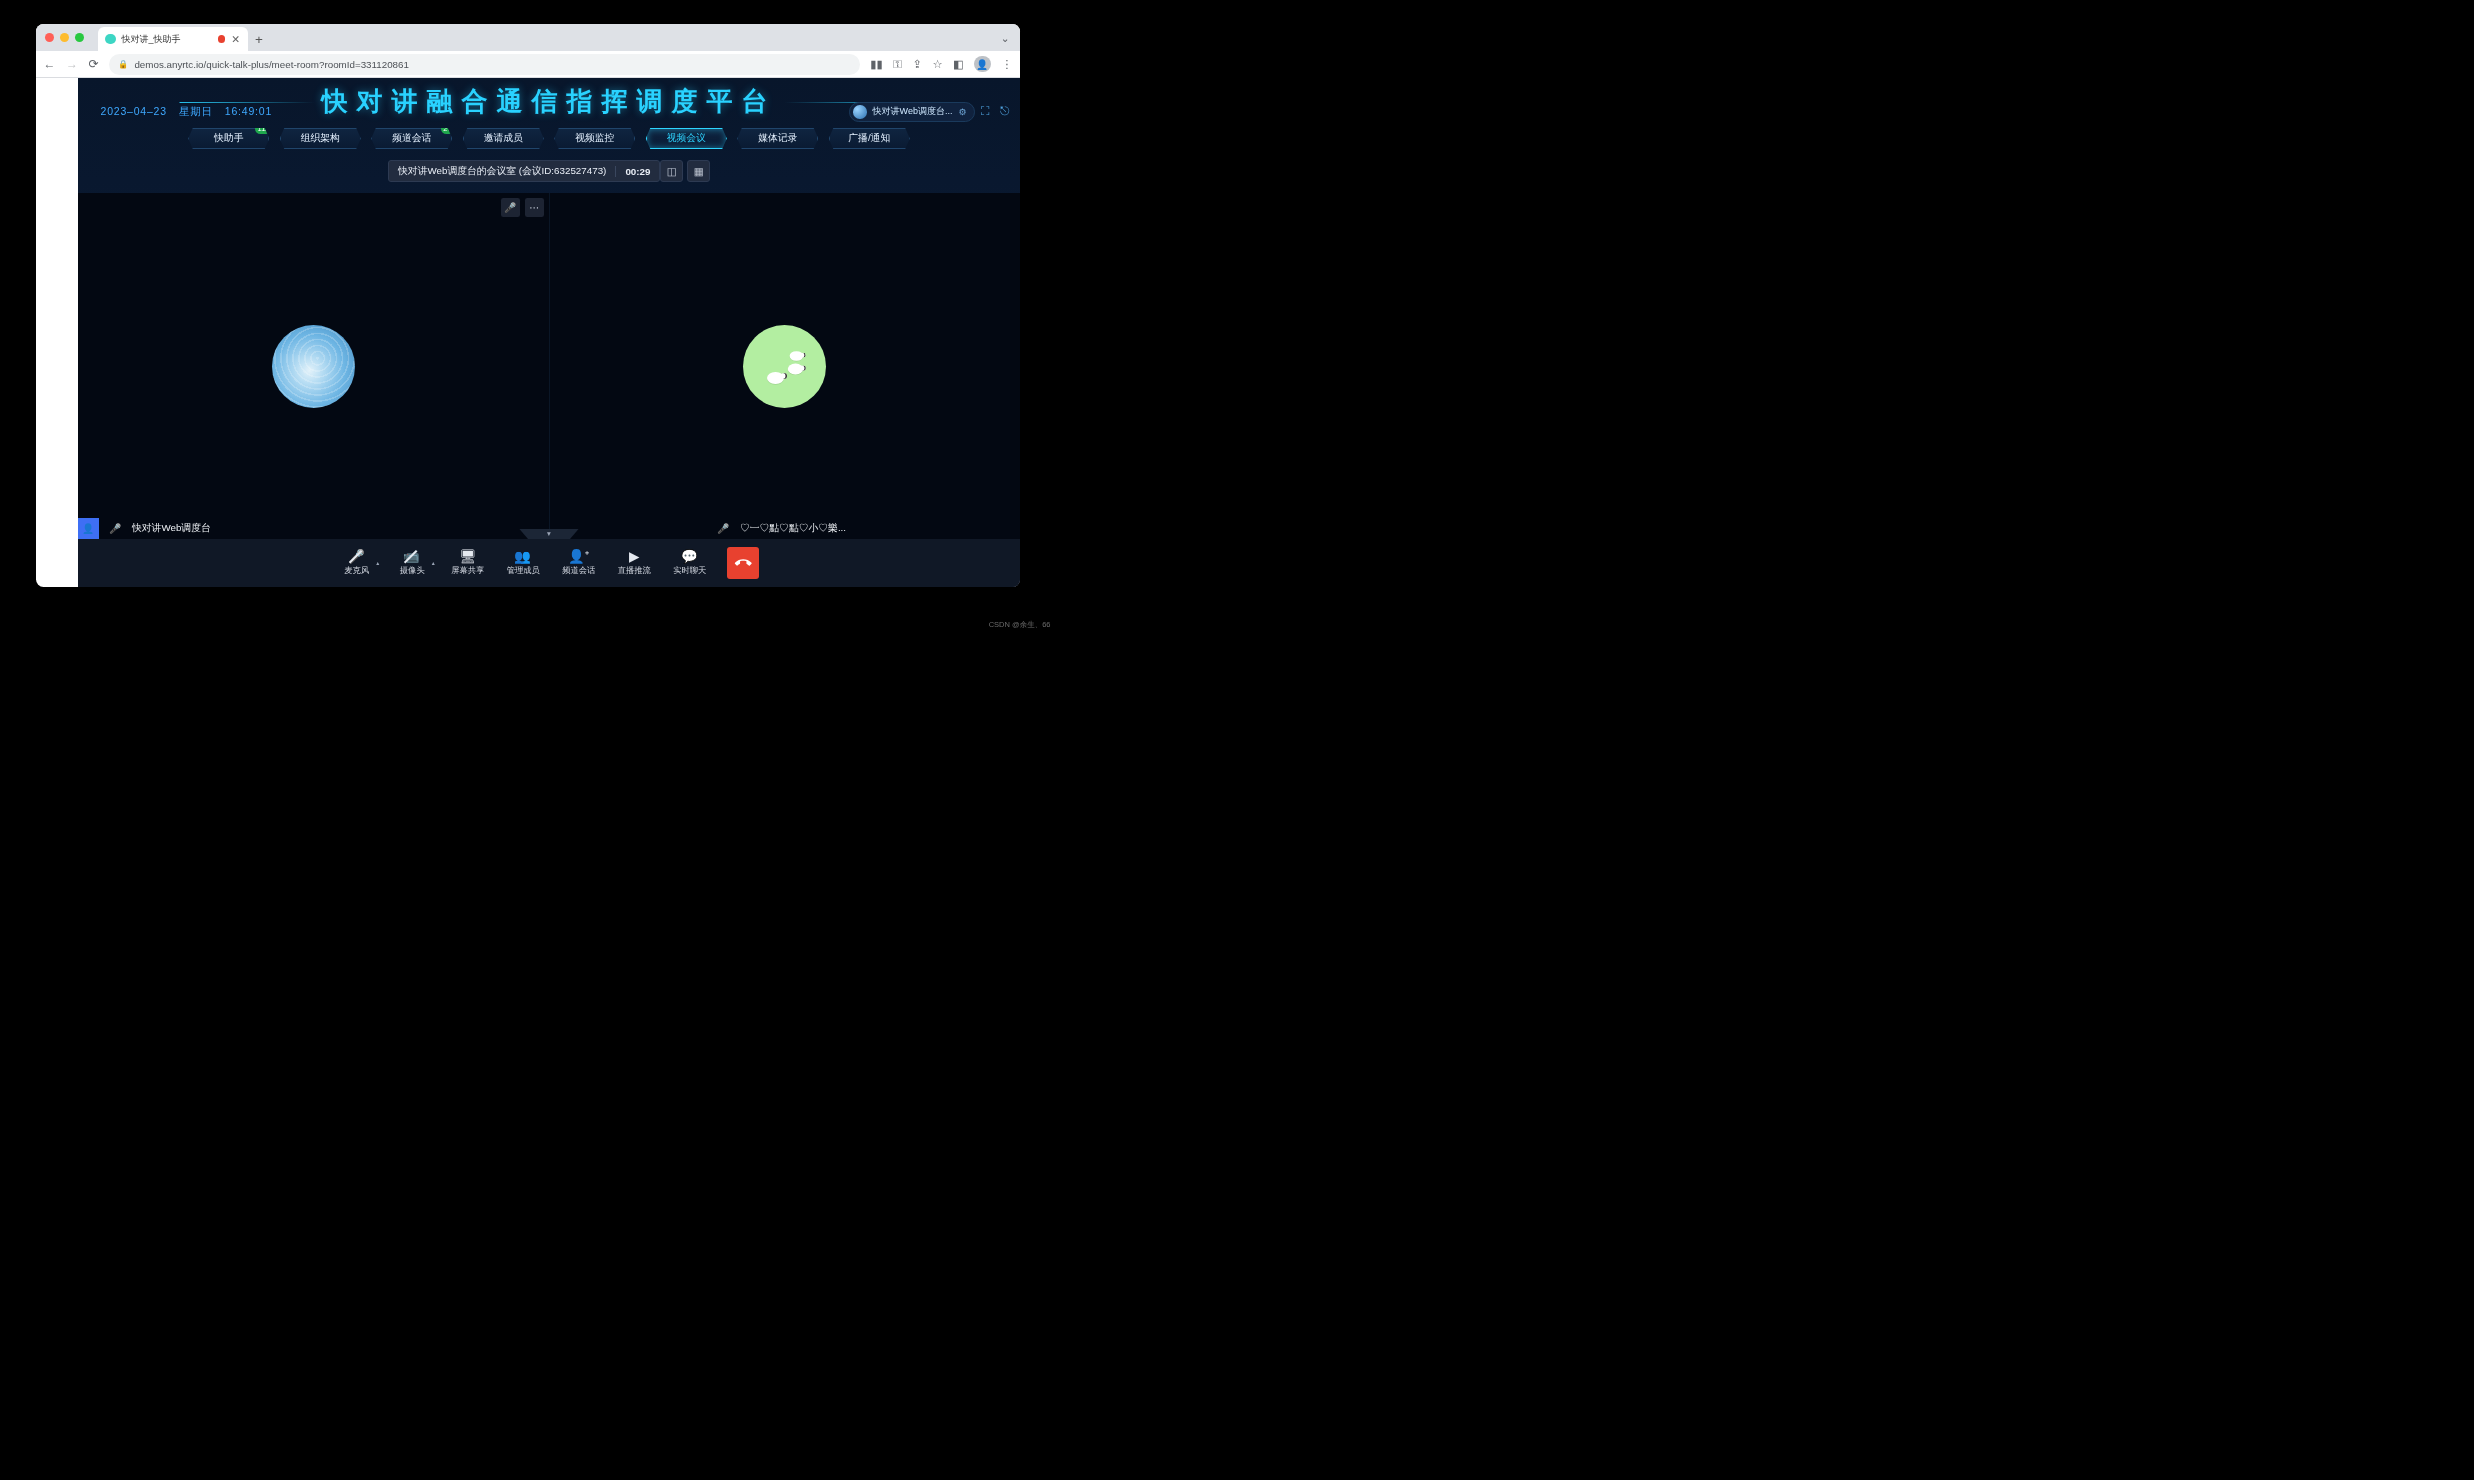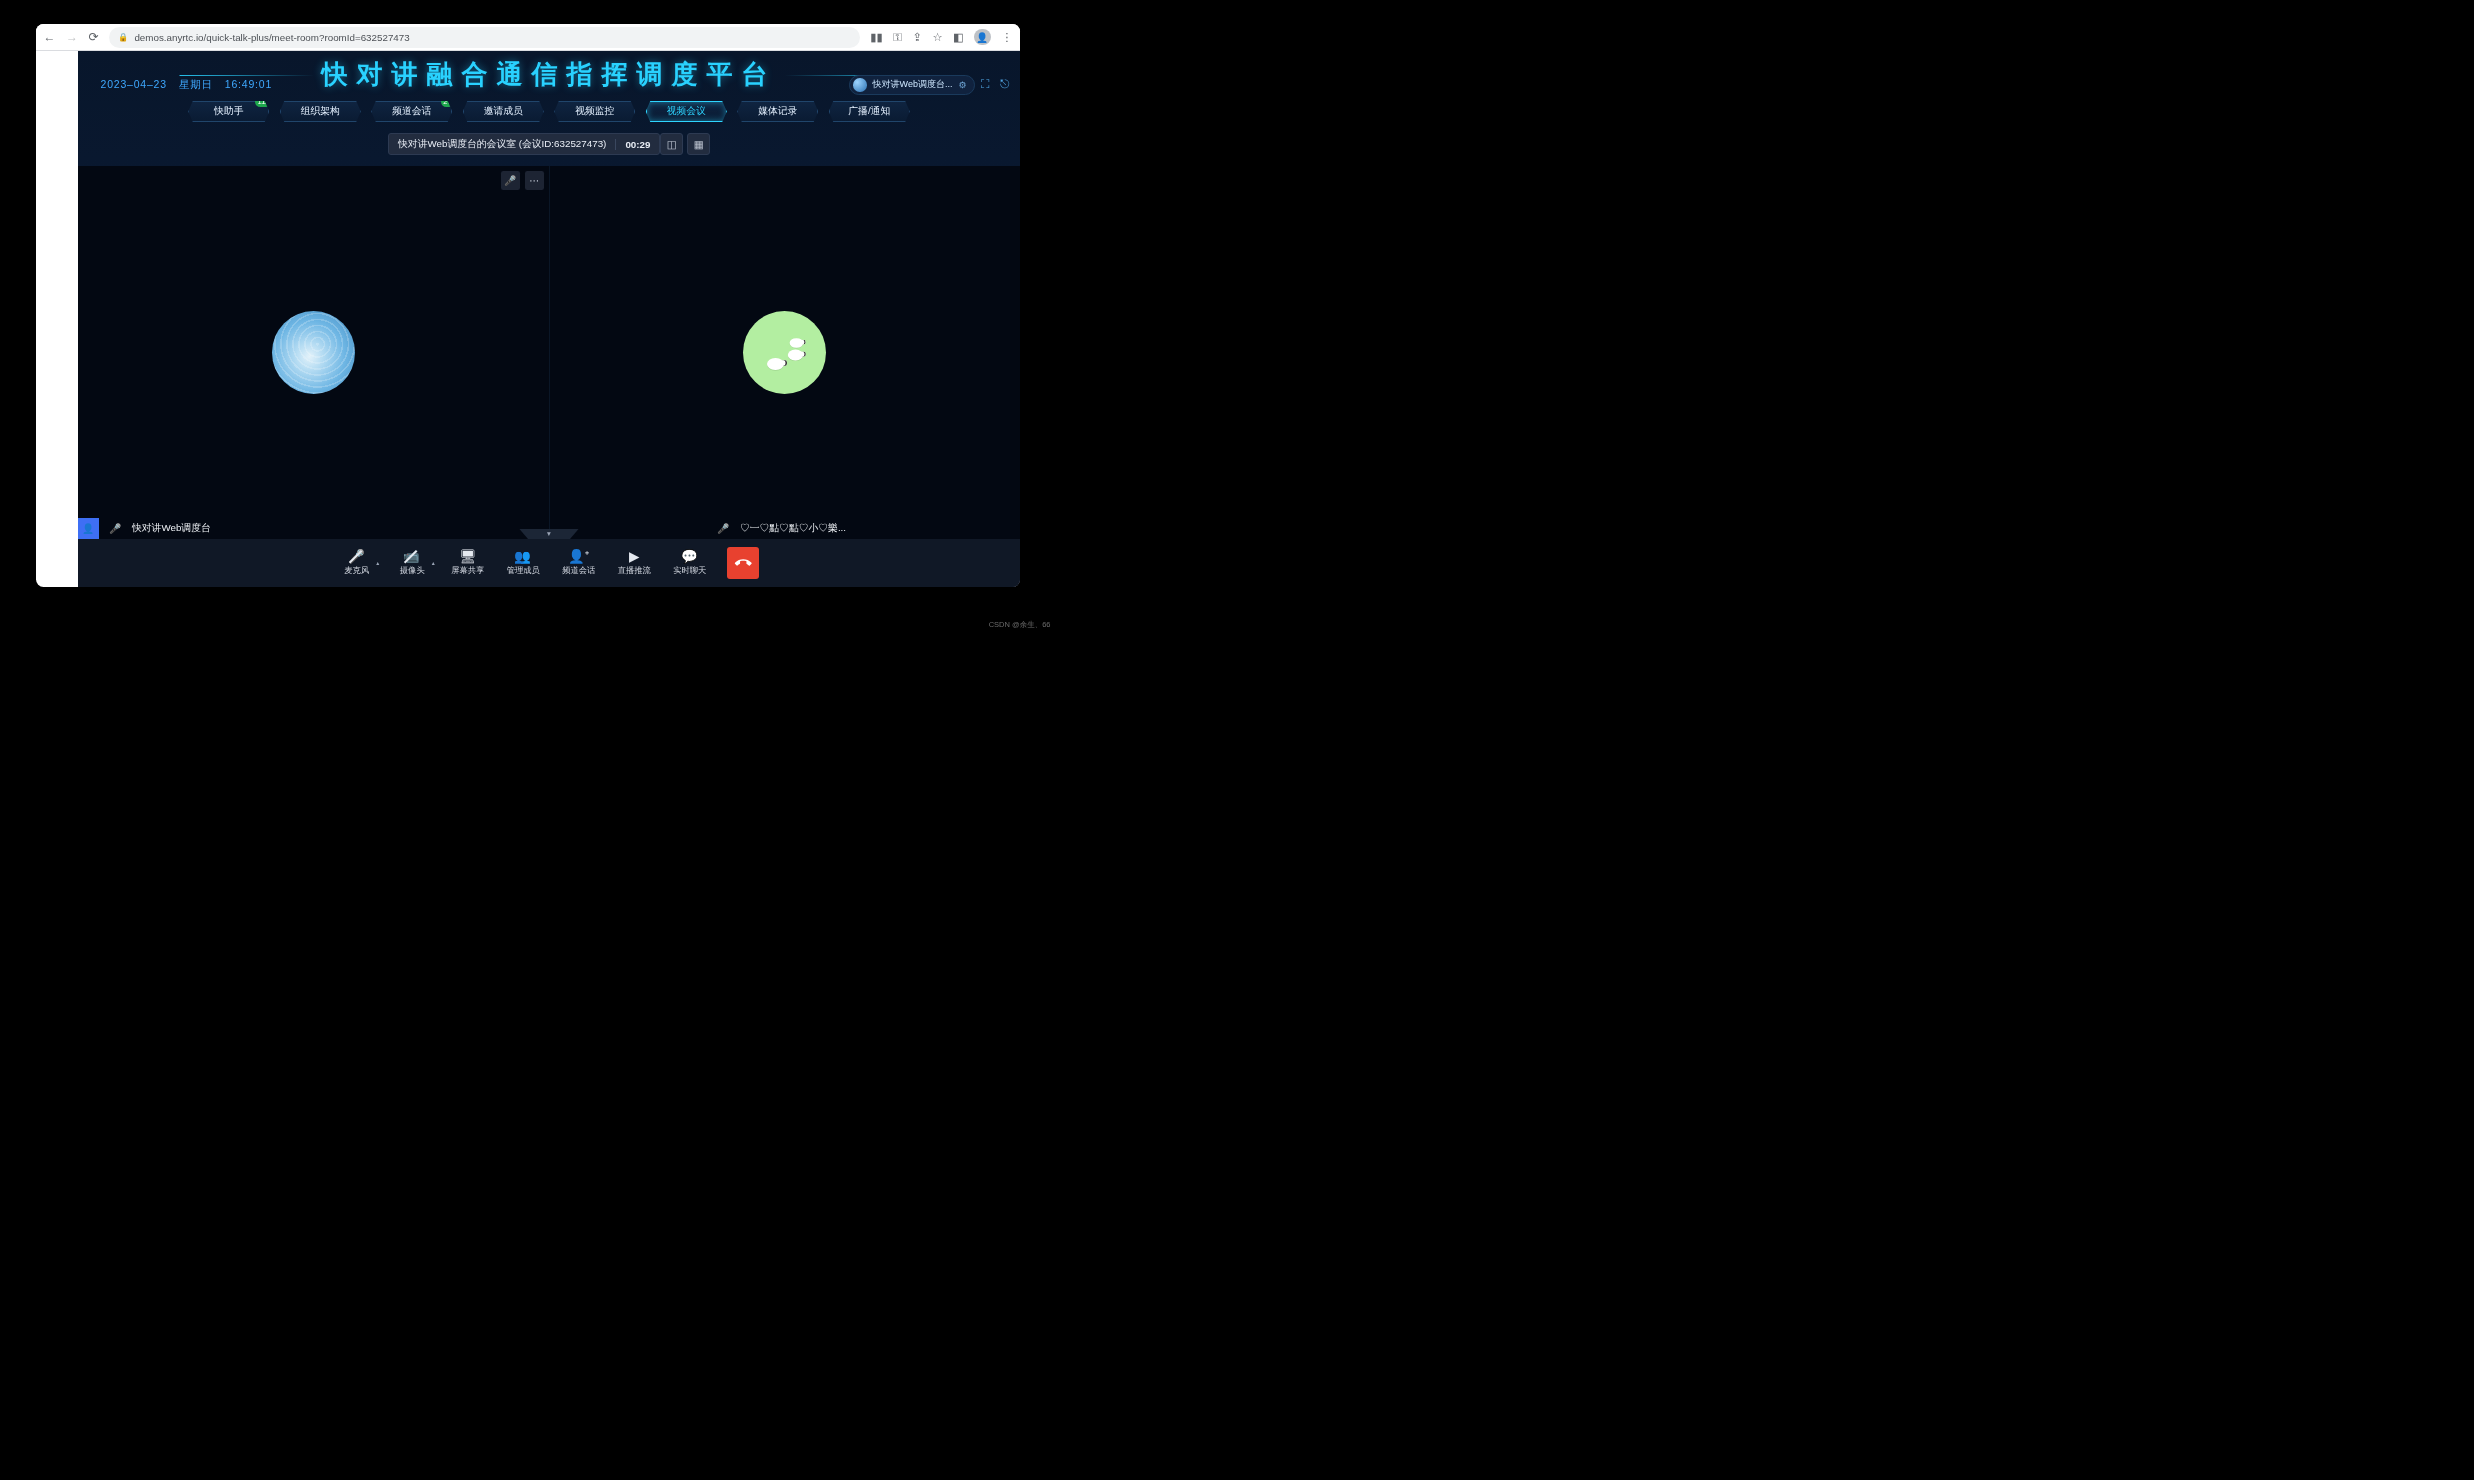--- a/index.html
+++ b/index.html
@@ -89,28 +89,43 @@
   .hangup { width: 32px; height: 32px; border-radius: 3px; background: #e8412f; display: flex; align-items: center; justify-content: center; cursor: pointer; }
   .hangup svg { width: 16.5px; height: 16.5px; fill: #fff; transform: rotate(135deg); }
 
   .watermark { position: absolute; right: 4.5px; bottom: 1.5px; font-size: 7.5px; color: #6b6b6b; }
 </style>
 </head>
 <body>
 
 <div class="window">
 
+  <div class="tabbar">
+    <div class="traffic">
+      <span class="r"></span>
+      <span class="y"></span>
+      <span class="g"></span>
+    </div>
+    <div class="tab">
+      <span class="favicon"></span>
+      <span>快对讲_快助手</span>
+      <span class="rec"></span>
+      <span class="close">✕</span>
+    </div>
+    <span class="newtab">+</span>
+    <span class="chev">⌄</span>
+  </div>
 
   <div class="toolbar">
     <span class="nav-ico">←</span>
     <span class="nav-ico disabled">→</span>
     <span class="nav-ico">⟳</span>
     <div class="urlbar">
       <span class="lock">🔒</span>
-      <span>demos.anyrtc.io/quick-talk-plus/meet-room?roomId=632527473</span>
+      <span>demos.anyrtc.io/quick-talk-plus/meet-room?roomId=331120861</span>
     </div>
     <div class="tool-icons">
       <span>▮▮</span>
       <span>⚿</span>
       <span>⇪</span>
       <span>☆</span>
       <span>◧</span>
       <span class="avatar-ico">👤</span>
       <span>⋮</span>
     </div>

